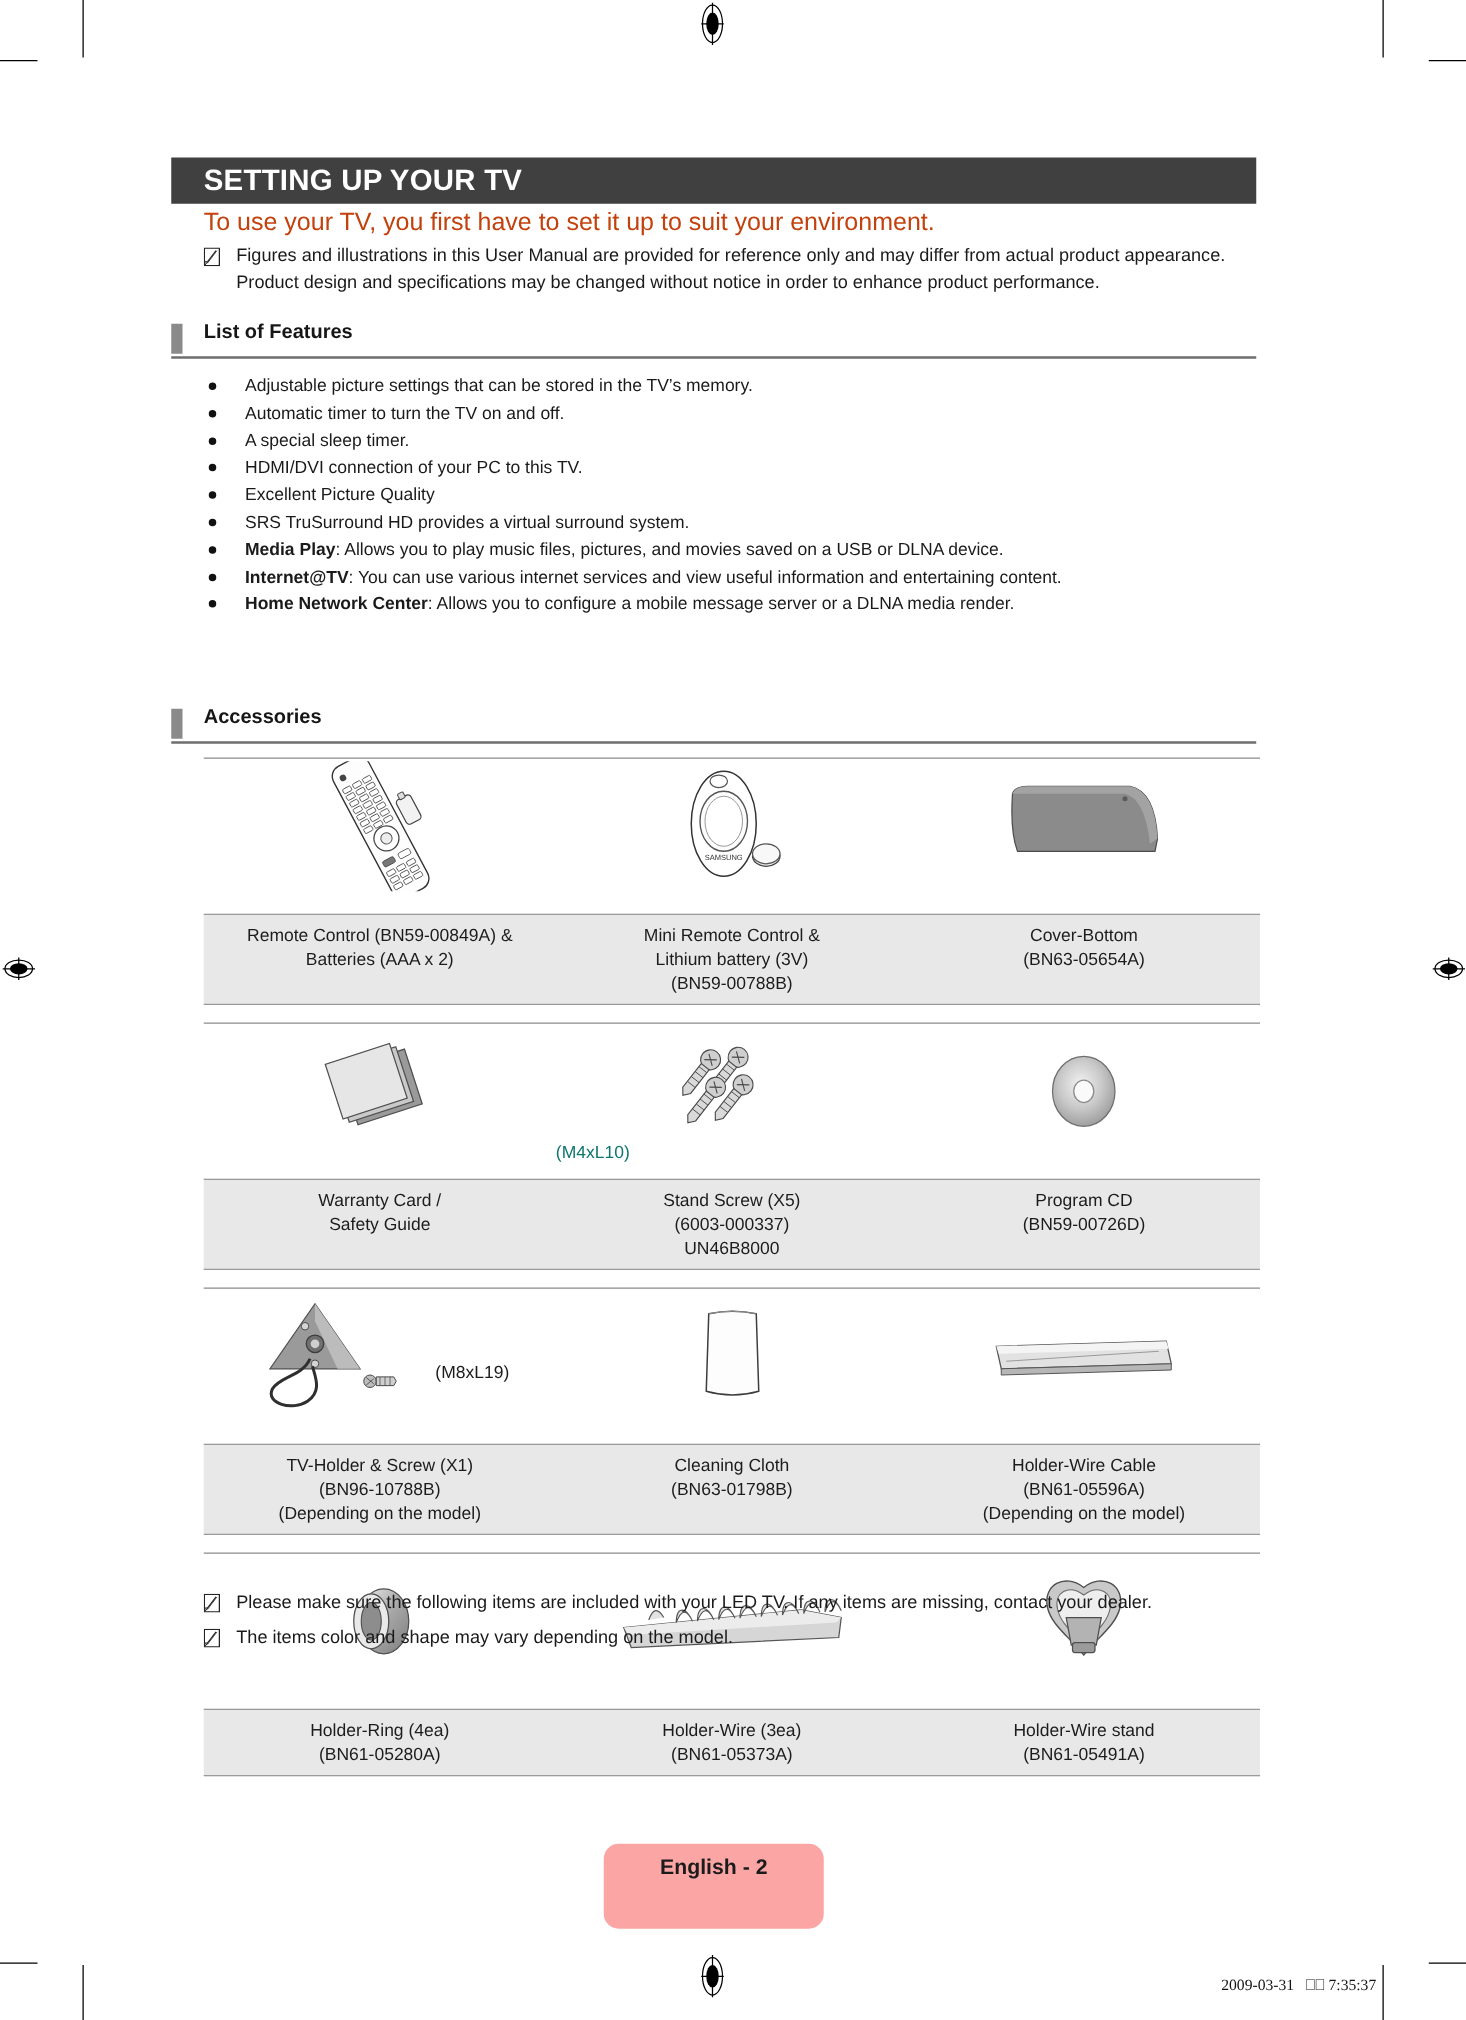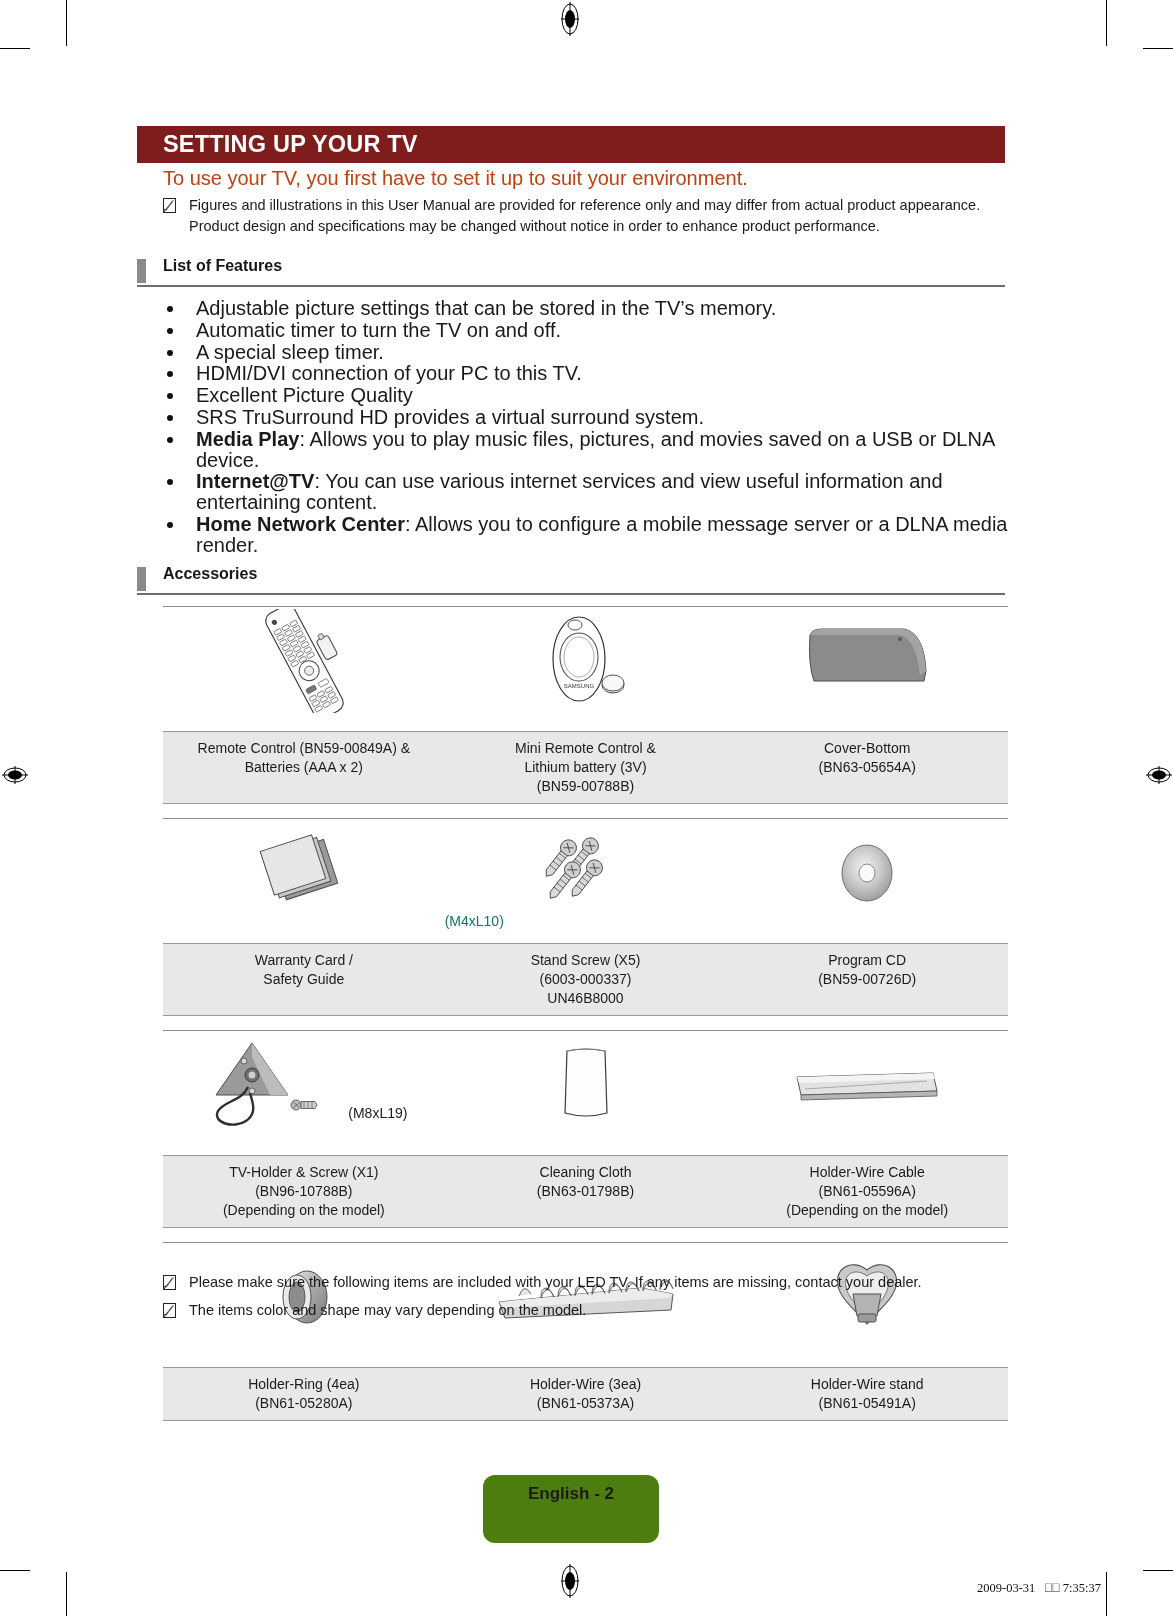--- a/index.html
+++ b/index.html
@@ -44,21 +44,21 @@
     height: 1616px;
   }
 
   
   .chapter-banner {
     position: absolute;
     left: 0;
     top: 126px;
     width: 868px;
     height: 37px;
-    background: #7f1d1d;
+    background: #404040;
     display: flex;
     align-items: center;
   }
   .chapter-banner .title {
     color: #ffffff;
     font-size: 23.5px;
     font-weight: bold;
     letter-spacing: 0.2px;
     padding-left: 26px;
   }
@@ -139,21 +139,21 @@
   .feature-bullet {
     flex: 0 0 auto;
     width: 6px;
     height: 6px;
     border-radius: 50%;
     background: #111;
     margin: 8px 23px 0 4px;
   }
   .feature-text {
     flex: 1 1 auto;
-    font-size: 20px;
+    font-size: 14px;
     line-height: 20.8px;
     color: #1a1a1a;
   }
   .feature-text b { font-weight: bold; }
 
   
   .acc-table {
     position: absolute;
     left: 26px;
     top: 606px;
@@ -217,21 +217,21 @@
   }
   .trailing-notes .note-row { margin-top: 0; margin-bottom: 7px; }
 
   
   .page-tab {
     position: absolute;
     left: 346px;
     top: 1475px;
     width: 176px;
     height: 68px;
-    background: #4d7c0f;
+    background: #fca5a5;
     border-radius: 12px;
     display: flex;
     align-items: flex-start;
     justify-content: center;
   }
   .page-tab span {
     font-size: 17px;
     font-weight: bold;
     color: #1b1b1b;
     margin-top: 9px;
@@ -542,21 +542,21 @@
      <circle cx="52" cy="56" r="3" fill="#d4d4d4" stroke="#4d4d4d" stroke-width="0.8"></circle>
      <path d="M48 52 C 42 66, 24 66, 18 76 C 12 88, 34 94, 46 86 C 58 78, 52 66, 50 58" fill="none" stroke="#2f2f2f" stroke-width="2.4"></path>
      <g transform="translate(96,70)">
        <circle cx="0" cy="0" r="5" fill="#bdbdbd" stroke="#4a4a4a" stroke-width="0.8"></circle>
        <path d="M-3 -3 l6 5 M-3 3 l6 -5" stroke="#4a4a4a" stroke-width="0.7" fill="none"></path>
        <path d="M5 -3.5 l14 0 l2 3.5 l-2 3.5 l-14 0 z" fill="#cfcfcf" stroke="#4a4a4a" stroke-width="0.8"></path>
        <path d="M8 -3.5 v7 M12 -3.5 v7 M16 -3.5 v7" stroke="#4a4a4a" stroke-width="0.6"></path>
      </g>
    </svg>
               </span>
-              <span class="sub-caption-inline" style="margin-bottom: 14px; margin-left: -52px;">(M8xL19)</span>
+              <span class="sub-caption-inline" style="margin-bottom: 30px; margin-left: -52px;">(M8xL19)</span>
             </div>
           </div>
           <div class="acc-imgcell">
             <span>
               <svg width="90" height="92" viewBox="0 0 90 92">
      <path d="M26 12 Q45 8 64 12 L66 74 Q45 80 24 74 Z" fill="#fdfdfd" stroke="#3d3d3d" stroke-width="1.2"></path>
      <path d="M26 12 Q45 8 64 12" fill="none" stroke="#9a9a9a" stroke-width="0.7"></path>
    </svg>
             </span>
           </div>

